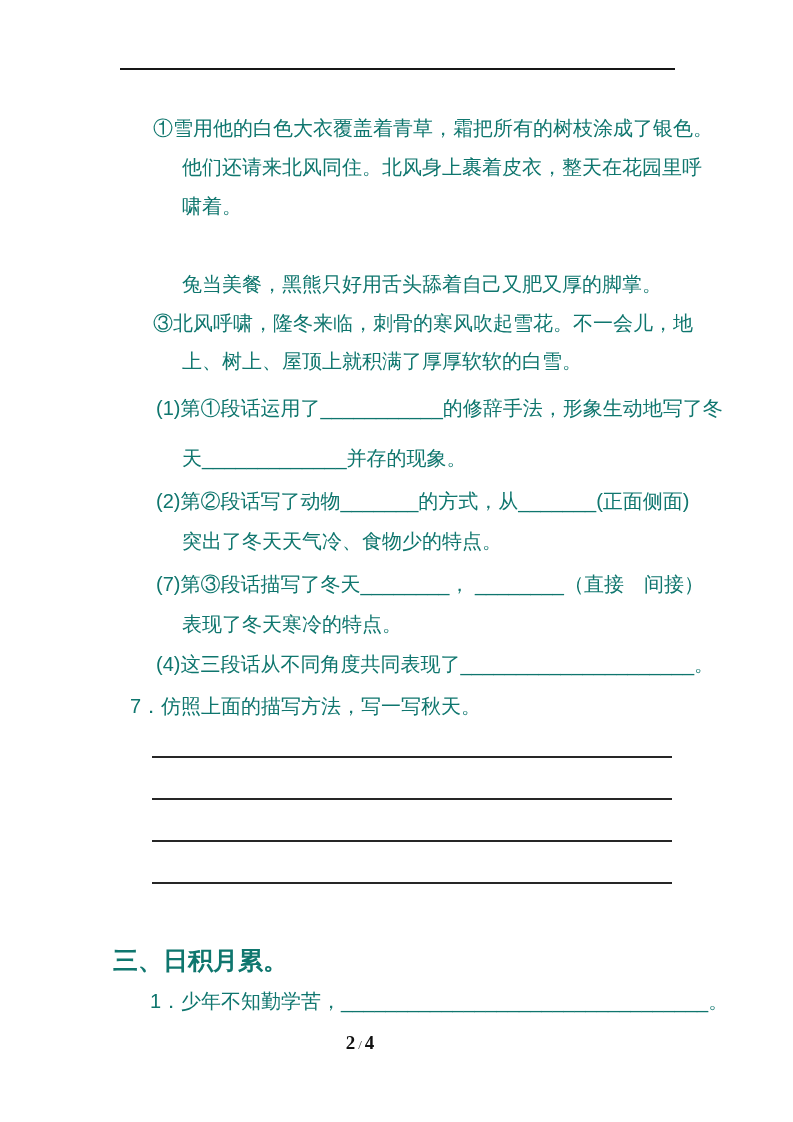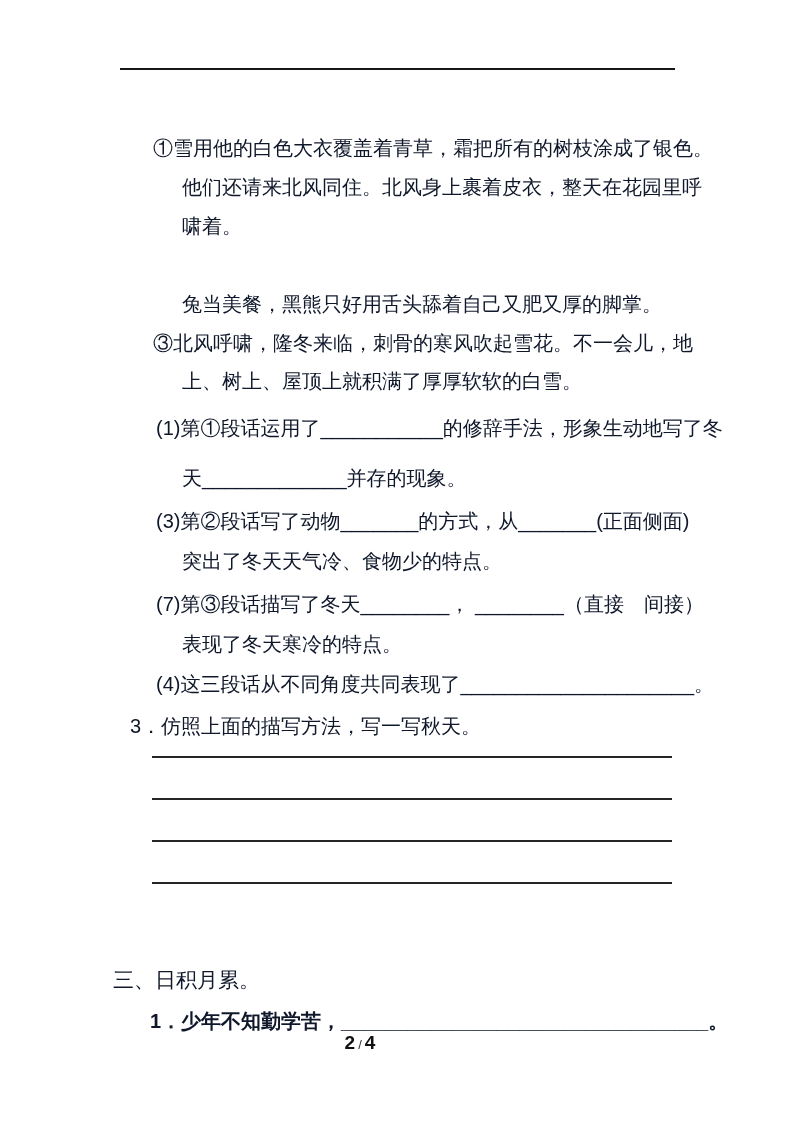--- a/index.html
+++ b/index.html
@@ -22,42 +22,41 @@
     top: 68px;
     width: 555px;
     height: 0;
     border-bottom: 2px solid #161616;
   }
   .txt {
     position: absolute;
     font-size: 20px;
     line-height: 28px;
     white-space: pre;
-    color: #0f172a;
+    color: #0f766e;
     letter-spacing: 0px;
-    margin-top: 20px;
   }
   .section-heading {
-    font-weight: normal;
-    font-size: 21px;
+    font-weight: bold;
+    font-size: 25px;
   }
   .answer-line {
     position: absolute;
     left: 152px;
     width: 520px;
     height: 0;
     border-bottom: 2px solid #262626;
   }
   .footer {
     position: absolute;
     top: 1032px;
     left: 0;
     width: 720px;
     text-align: center;
-    font-family: Liberation Sans, sans-serif;
+    font-family: Liberation Serif, serif;
     font-size: 19px;
     font-weight: bold;
     color: #111111;
   }
   .footer .sep {
     font-size: 13px;
     font-weight: normal;
     padding: 0 3px;
     color: #333333;
   }
@@ -74,33 +73,33 @@
   <div class="txt" style="left:182px; top:192px;">啸着。</div>
 
   <div class="txt" style="left:153px; top:309px;">③北风呼啸，隆冬来临，刺骨的寒风吹起雪花。不一会儿，地</div>
 
   <div class="txt" style="left:182px; top:270px;">兔当美餐，黑熊只好用舌头舔着自己又肥又厚的脚掌。</div>
   <div class="txt" style="left:182px; top:347px;">上、树上、屋顶上就积满了厚厚软软的白雪。</div>
 
   <div class="txt" style="left:156px; top:394px;">(1)第①段话运用了___________的修辞手法，形象生动地写了冬</div>
   <div class="txt" style="left:182px; top:444px;">天_____________并存的现象。</div>
 
-  <div class="txt" style="left:156px; top:487px;">(3)第②段话写了动物_______的方式，从_______(正面侧面)</div>
+  <div class="txt" style="left:156px; top:487px;">(2)第②段话写了动物_______的方式，从_______(正面侧面)</div>
   <div class="txt" style="left:182px; top:527px;text-align:center;">突出了冬天天气冷、食物少的特点。</div>
 
   <div class="txt" style="left:156px; top:570px;">(7)第③段话描写了冬天________， ________（直接　间接）</div>
   <div class="txt" style="left:182px; top:610px;text-align:right;">表现了冬天寒冷的特点。</div>
 
   <div class="txt" style="left:156px; top:650px;">(4)这三段话从不同角度共同表现了_____________________。</div>
 
-  <div class="txt" style="left:130px; top:692px;">3．仿照上面的描写方法，写一写秋天。</div>
+  <div class="txt" style="left:130px; top:692px;">7．仿照上面的描写方法，写一写秋天。</div>
 
   <div class="answer-line" style="top:756px;"></div>
   <div class="answer-line" style="top:798px;"></div>
   <div class="answer-line" style="top:840px;"></div>
   <div class="answer-line" style="top:882px;"></div>
 
   <div class="txt section-heading" style="left:113px; top:946px;">三、日积月累。</div>
-  <div class="txt" style="left:150px; top:987px;font-weight:bold;">1．少年不知勤学苦，_________________________________。</div>
+  <div class="txt" style="left:150px; top:987px;">1．少年不知勤学苦，_________________________________。</div>
 
   <div class="footer"><span>2</span><span class="sep">/</span><span>4</span></div>
 
 </div>
 
 </body></html>

